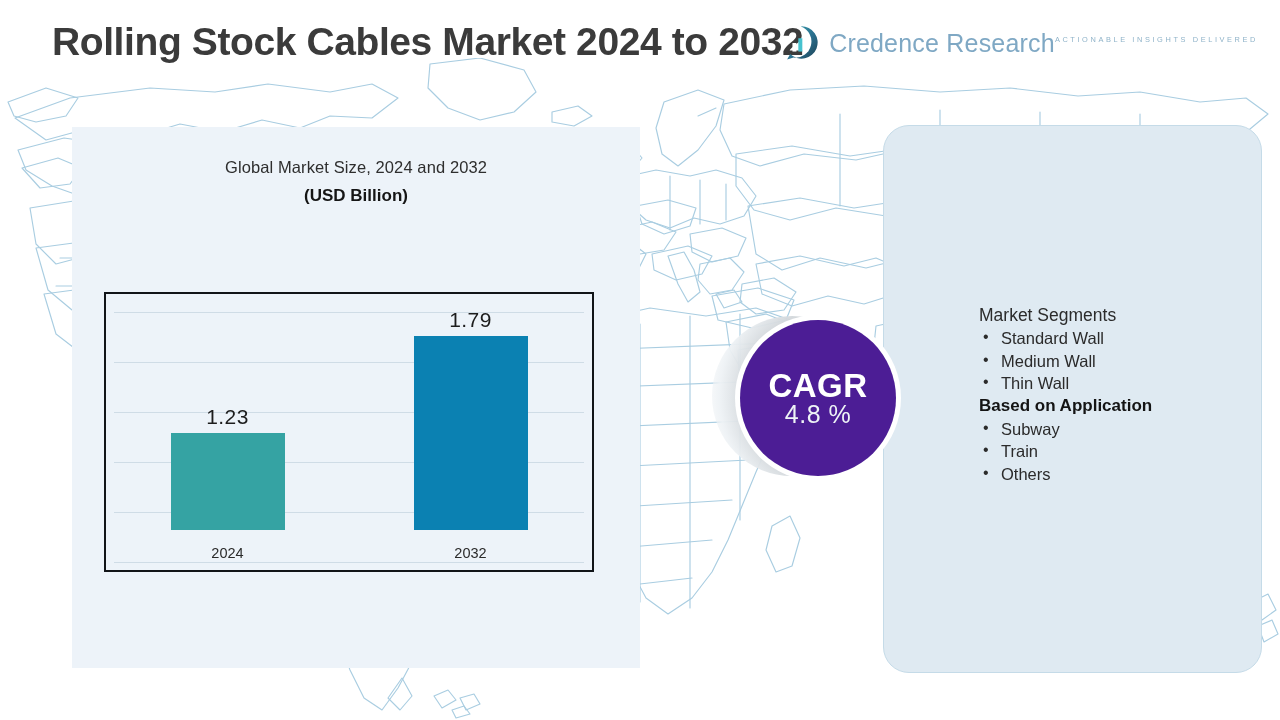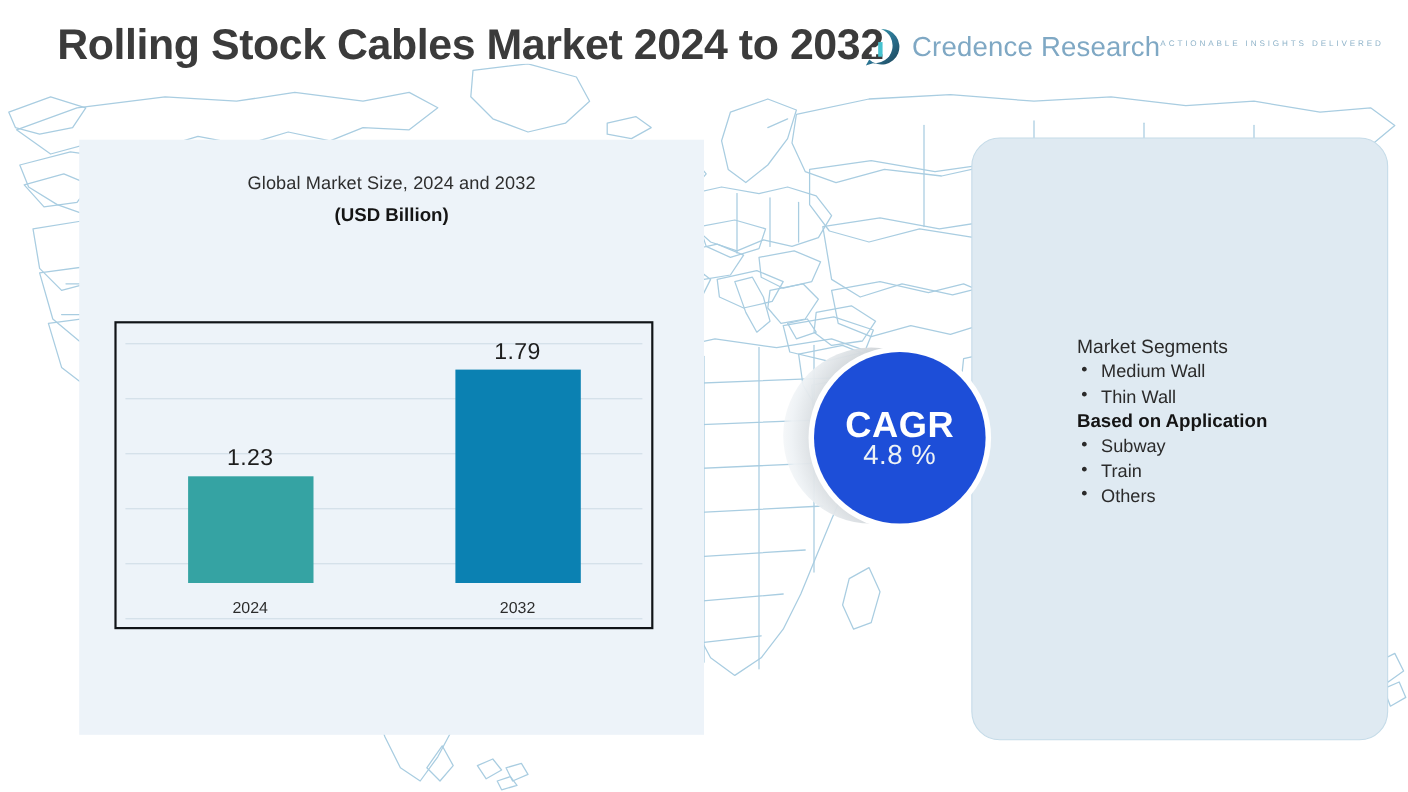--- a/index.html
+++ b/index.html
@@ -153,21 +153,21 @@
     width: 160px; height: 160px;
     border-radius: 50%;
     background: radial-gradient(circle at 75% 50%, #6d7276 0%, #9aa0a4 28%, #c9ced2 55%, #eef2f5 78%, rgba(255,255,255,0) 92%);
     opacity: 0.95;
   }
   .cagr-circle {
     position: absolute;
     left: 28px; top: 4px;
     width: 156px; height: 156px;
     border-radius: 50%;
-    background: #1d4ed8;
+    background: #4c1d95;
     box-shadow: 0 0 0 5px #ffffff;
     display: flex;
     flex-direction: column;
     align-items: center;
     justify-content: center;
   }
   .cagr-title {
     color: #ffffff;
     font-size: 33px;
     font-weight: bold;
@@ -424,20 +424,21 @@
     <div class="cagr-value">4.8 %</div>
   </div>
 </div>
 
 <div class="right-panel"></div>
 
 <div class="segments">
   <div class="seg-title">Market Segments</div>
   <div>
     <ul class="seg-list">
+      <li>Standard Wall</li>
       <li>Medium Wall</li>
       <li>Thin Wall</li>
     </ul>
   </div>
   <div>
     <div class="seg-sub">Based on Application</div>
     <ul class="seg-list">
       <li>Subway</li>
       <li>Train</li>
       <li>Others</li>

